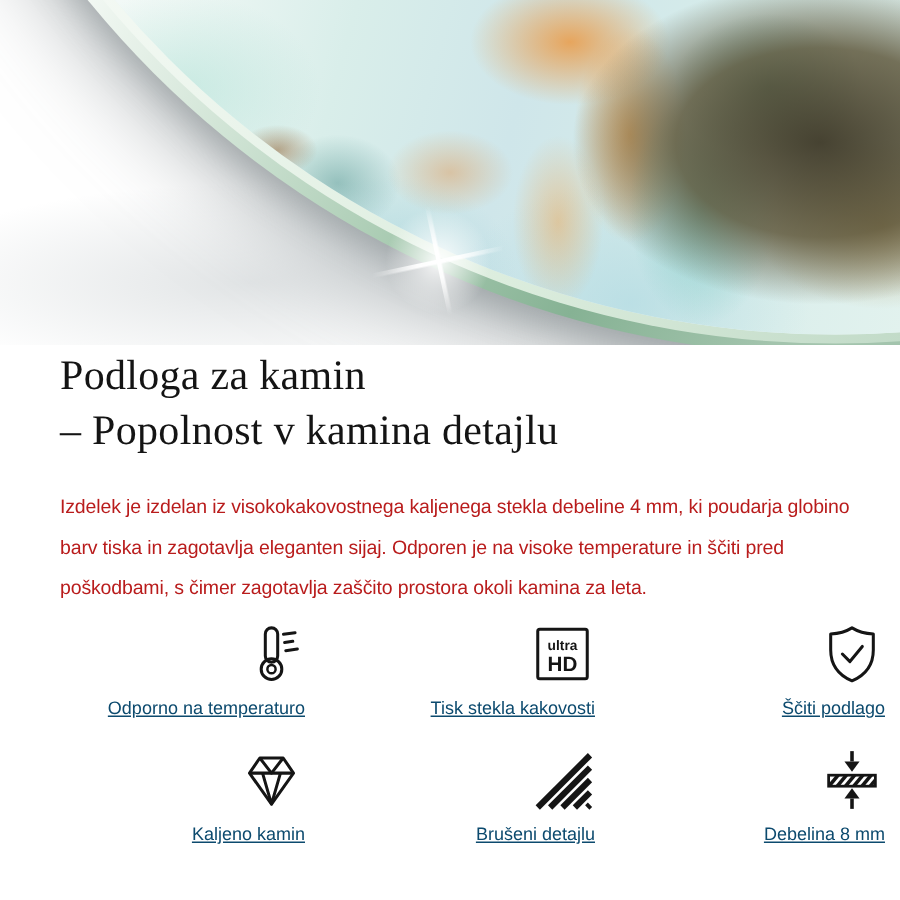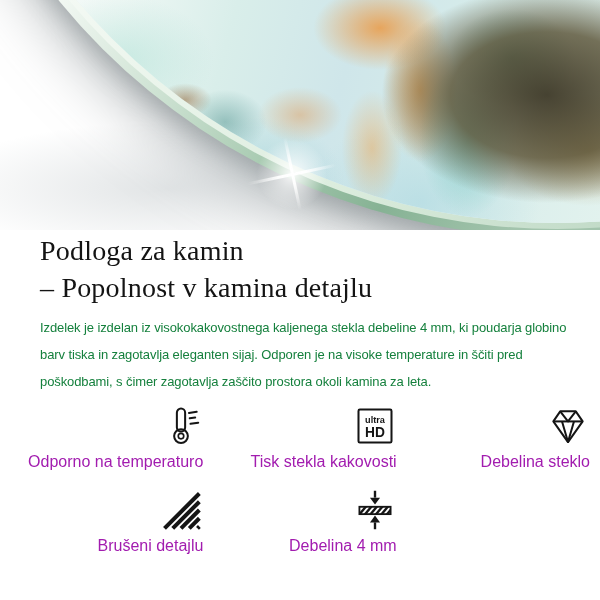--- a/index.html
+++ b/index.html
@@ -45,29 +45,29 @@
     background:linear-gradient(90deg,rgba(255,255,255,0),rgba(255,255,255,.95) 35%,#fff 50%,rgba(255,255,255,.95) 65%,rgba(255,255,255,0));
     filter:blur(.5px);}
   .sparkle::after{content:"";position:absolute;left:44px;top:8px;width:3px;height:74px;
     background:linear-gradient(180deg,rgba(255,255,255,0),rgba(255,255,255,.9) 35%,#fff 50%,rgba(255,255,255,.9) 65%,rgba(255,255,255,0));
     filter:blur(.5px);}
 
   
   .title{margin:2px 0 0;padding:0 16px 0 40px;
     font-family:"Liberation Serif",serif;font-weight:400;
     font-size:28px;line-height:37px;color:#141414;letter-spacing:.2px;}
-  .desc{margin:8px 0 0;padding:0 14px 0 40px;
-    font-size:13px;line-height:27px;color:#15803d;letter-spacing:-.1px;}
+  .desc{margin:18px 0 0;padding:0 14px 0 40px;
+    font-size:13px;line-height:27px;color:#b91c1c;letter-spacing:-.1px;}
 
   
   .features{display:grid;grid-template-columns:repeat(3,1fr);
     padding:0 10px;margin-top:8px;row-gap:18px;}
   .feature{display:flex;flex-direction:column;align-items:flex-end;text-align:center;}
   .icon-box{height:46px;display:flex;align-items:center;justify-content:center;}
-  .feature-label{margin-top:6px;font-size:16px;color:#a21caf;line-height:14px;}
+  .feature-label{margin-top:6px;font-size:12px;color:#0c4a6e;line-height:14px;text-decoration:underline;}
   .ic{stroke:#151515;fill:none;stroke-width:2.2;}
   .uhd-small{font-family:"Liberation Sans",sans-serif;font-size:10px;font-weight:700;fill:#151515;}
   .uhd-big{font-family:"Liberation Sans",sans-serif;font-size:15px;font-weight:700;fill:#151515;}
 </style>
 </head>
 <body>
 
 <div class="page">
 
   <div class="hero">
@@ -107,33 +107,44 @@
       <div class="icon-box">
         <svg width="44" height="44" viewBox="0 0 48 48">
           <rect class="ic" x="6" y="6" width="36" height="36" rx="1.5" stroke-width="2.8"></rect>
           <text class="uhd-small" x="24" y="21" text-anchor="middle">ultra</text>
           <text class="uhd-big" x="24" y="36" text-anchor="middle">HD</text>
         </svg>
       </div>
       <div class="feature-label">Tisk stekla kakovosti</div>
     </div>
 
+    <div class="feature">
+      <div class="icon-box">
+        <svg width="44" height="44" viewBox="0 0 48 48">
+          <g class="ic" stroke-linecap="round" stroke-linejoin="round" stroke-width="2.4">
+            <path d="M24 5 C28.5 7.8 34.5 9.2 39.5 9.4 V21 C39.5 32.6 32.8 39.7 24 43.5 C15.2 39.7 8.5 32.6 8.5 21 V9.4 C13.5 9.2 19.5 7.8 24 5 Z"></path>
+            <polyline points="17,24 22.5,29.5 31.5,18.5"></polyline>
+          </g>
+        </svg>
+      </div>
+      <div class="feature-label">Ščiti podlago</div>
+    </div>
 
     <div class="feature">
       <div class="icon-box">
         <svg width="44" height="44" viewBox="0 0 48 48">
           <g class="ic" stroke-width="2" stroke-linejoin="round">
             <path d="M8 19 L15.5 8 H32.5 L40 19 L24 41.5 Z"></path>
             <path d="M8 19 H40"></path>
             <path d="M15.5 8 L24 19 L32.5 8"></path>
             <path d="M17.5 19 L24 41.5 L30.5 19"></path>
           </g>
         </svg>
       </div>
-      <div class="feature-label">Debelina steklo</div>
+      <div class="feature-label">Kaljeno kamin</div>
     </div>
 
     <div class="feature">
       <div class="icon-box">
         <svg width="44" height="44" viewBox="0 0 48 48">
           <g stroke="#151515" stroke-width="4.4" fill="none">
             <line x1="6" y1="44" x2="44" y2="6"></line>
             <line x1="15" y1="44" x2="44" y2="15"></line>
             <line x1="24" y1="44" x2="44" y2="24"></line>
             <line x1="33" y1="44" x2="44" y2="33"></line>
@@ -162,17 +173,17 @@
             <line x1="36" y1="30" x2="46" y2="18"></line>
           </g>
           <g fill="#151515" stroke="#151515">
             <line x1="24" y1="3" x2="24" y2="10.5" stroke-width="2.6"></line>
             <polygon points="18.5,10.5 29.5,10.5 24,18" stroke-width="0"></polygon>
             <line x1="24" y1="45" x2="24" y2="37.5" stroke-width="2.6"></line>
             <polygon points="18.5,37.5 29.5,37.5 24,30" stroke-width="0"></polygon>
           </g>
         </svg>
       </div>
-      <div class="feature-label">Debelina 4 mm</div>
+      <div class="feature-label">Debelina 8 mm</div>
     </div>
 
   </div>
 </div>
 
 </body></html>

